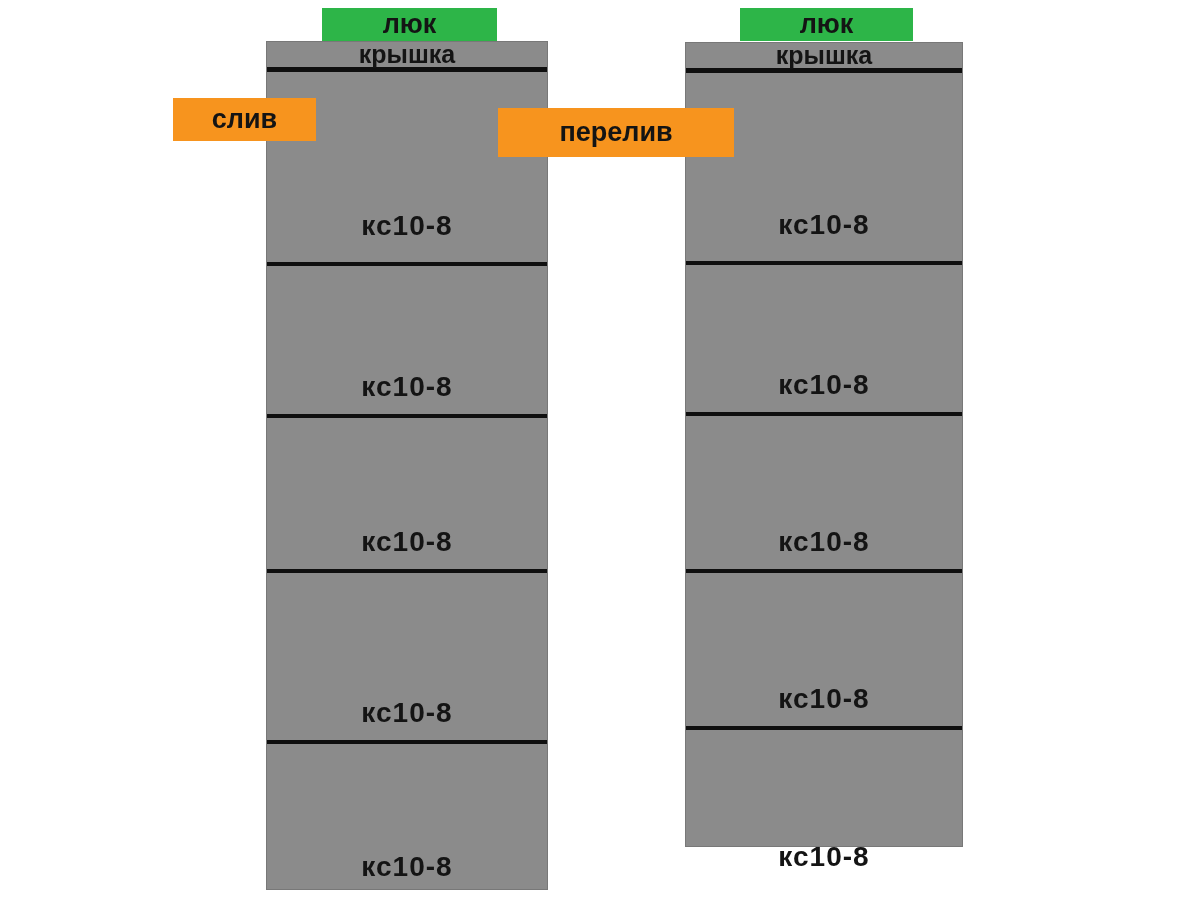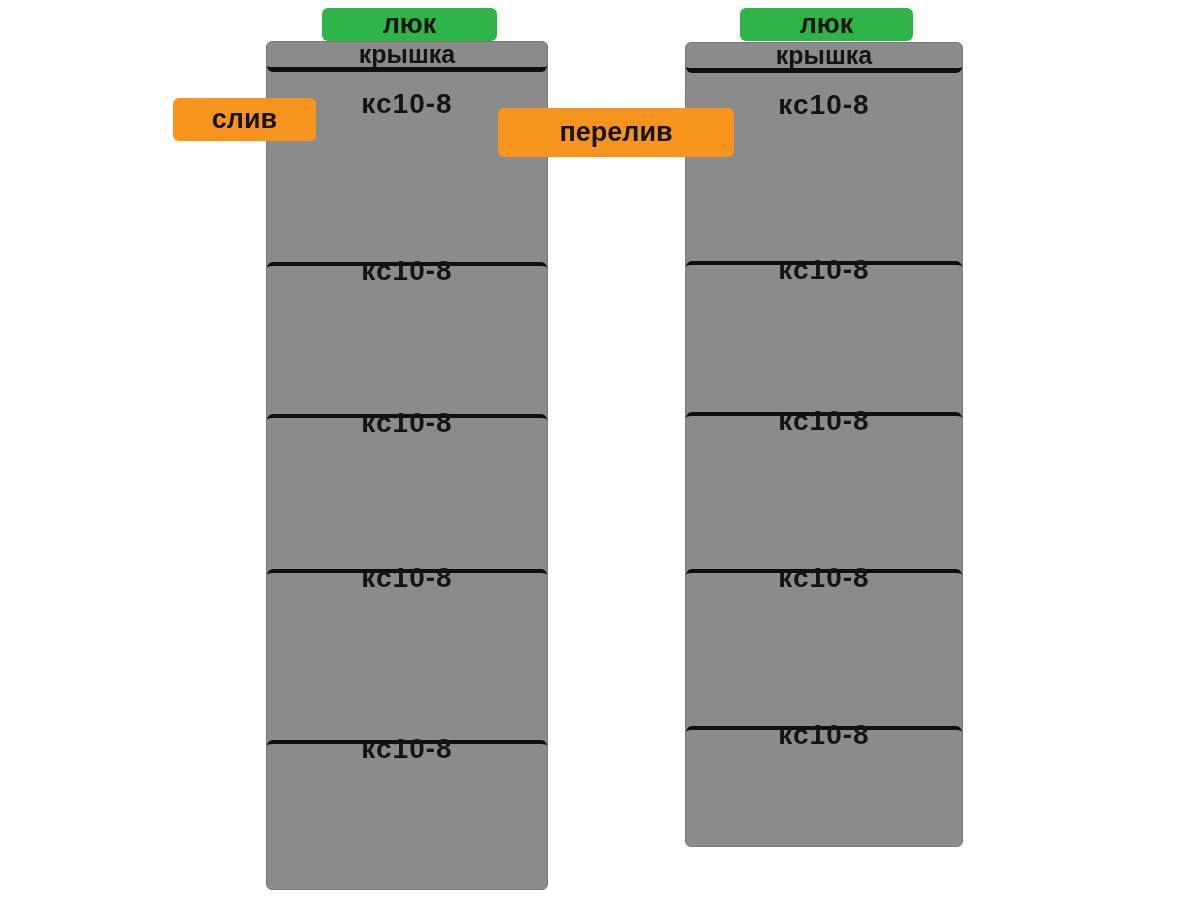--- a/index.html
+++ b/index.html
@@ -2,21 +2,21 @@
 <html style="--grey: #8b8b8b; --green: #2db548; --orange: #f7941e; --line: #0f0f0f; --text: #141414;"><head>
 <meta charset="utf-8">
 <style>
   :root{
     --grey:#8b8b8b;
     --green:#2db548;
     --orange:#f7941e;
     --line:#0f0f0f;
     --text:#141414;
   }
-  *{margin:0;padding:0;box-sizing:border-box;border-radius:6px;}
+  *{margin:0;padding:0;box-sizing:border-box;}
   html,body{width:1200px;height:900px;background:#ffffff;overflow:hidden;}
   body{font-family:"Liberation Sans", sans-serif;color:var(--text);}
   .canvas{position:relative;width:1200px;height:900px;background:#ffffff;}
 
   
   .tank{
     position:absolute;
     background:var(--grey);
     border:1px solid #787878;
     display:flex;
@@ -28,21 +28,21 @@
   .tank-right{left:685px;top:42px;width:278px;height:805px;}
 
   .cover-strip{
     height:30px;
     border-bottom:5px solid var(--line);
     display:flex;align-items:center;justify-content:center;
     font-size:25px;font-weight:bold;line-height:25px;
   }
   .rings{display:flex;flex-direction:column;}
   .ring{
-    display:flex;align-items:flex-start;justify-content:center;
+    display:flex;align-items:flex-end;justify-content:center;
     font-size:28px;font-weight:bold;letter-spacing:1px;
   }
   .ring + .ring{border-top:4px solid var(--line);}
   .ring span{transform:translateY(-11px);}
   .ring:first-child span{transform:translateY(-20px);}
 
   .tank-left .ring:nth-child(1){height:154px;}
   .tank-left .ring:nth-child(2){height:152px;}
   .tank-left .ring:nth-child(3){height:155px;}
   .tank-left .ring:nth-child(4){height:171px;}

